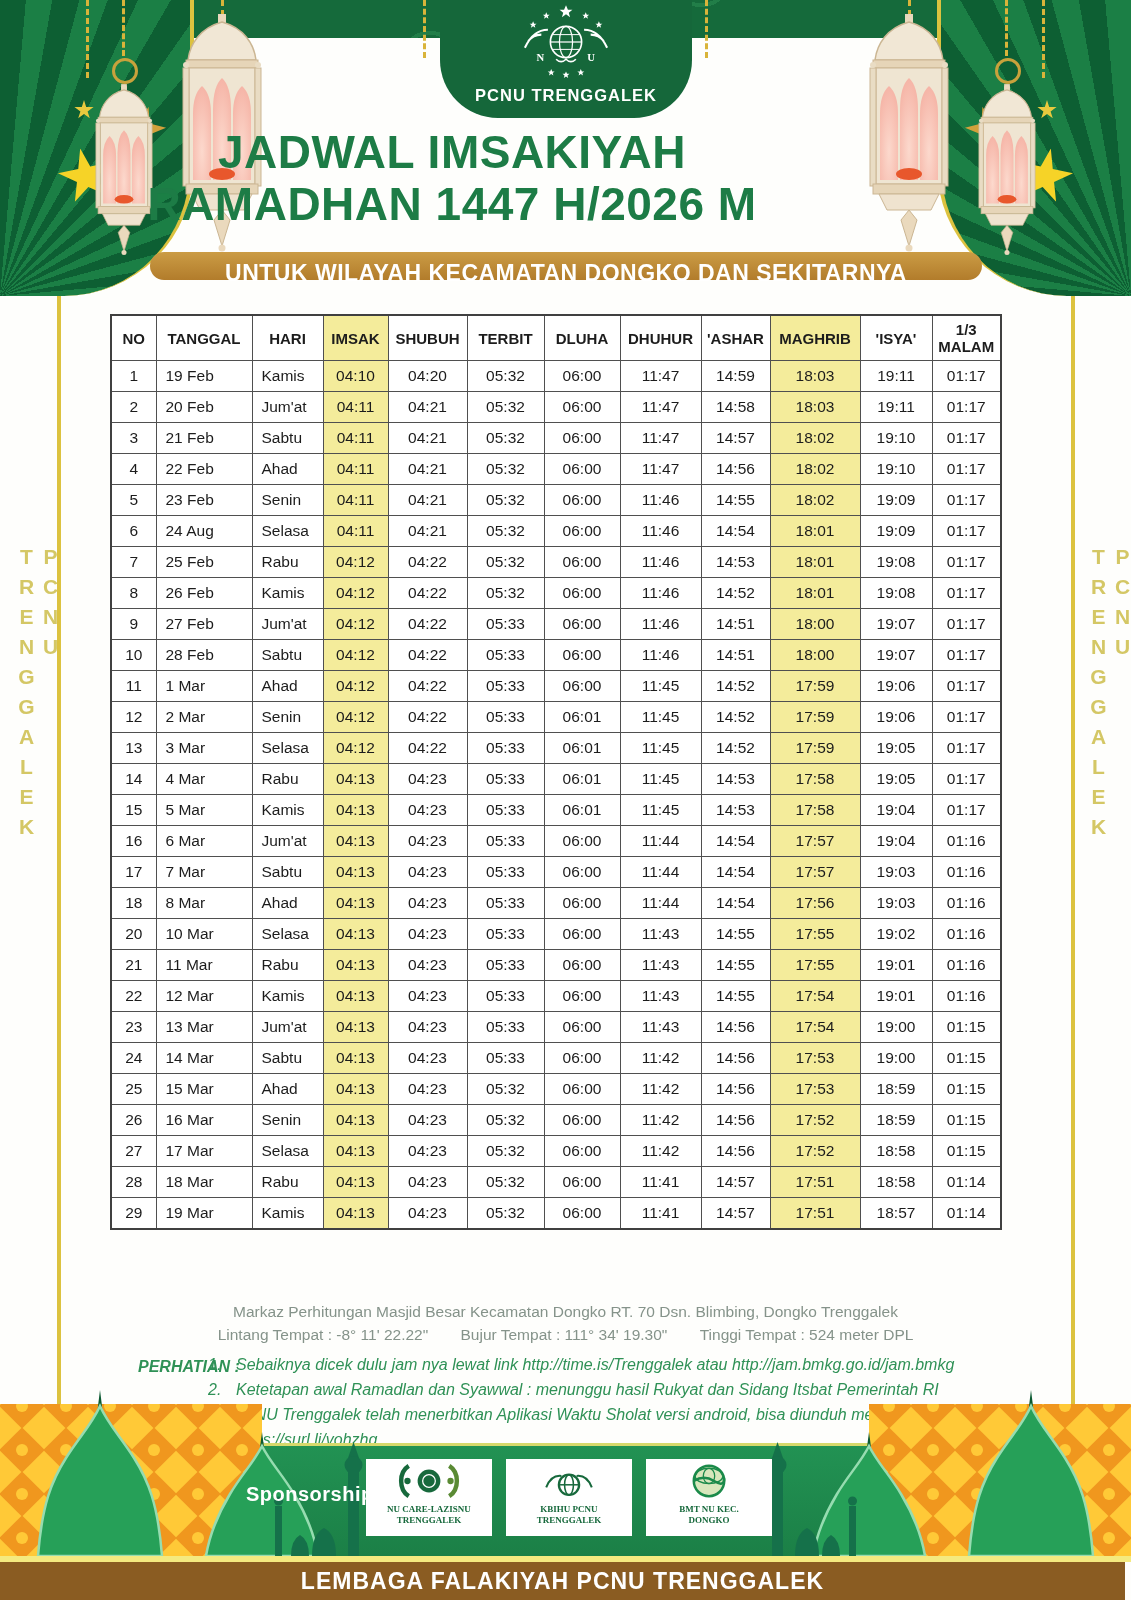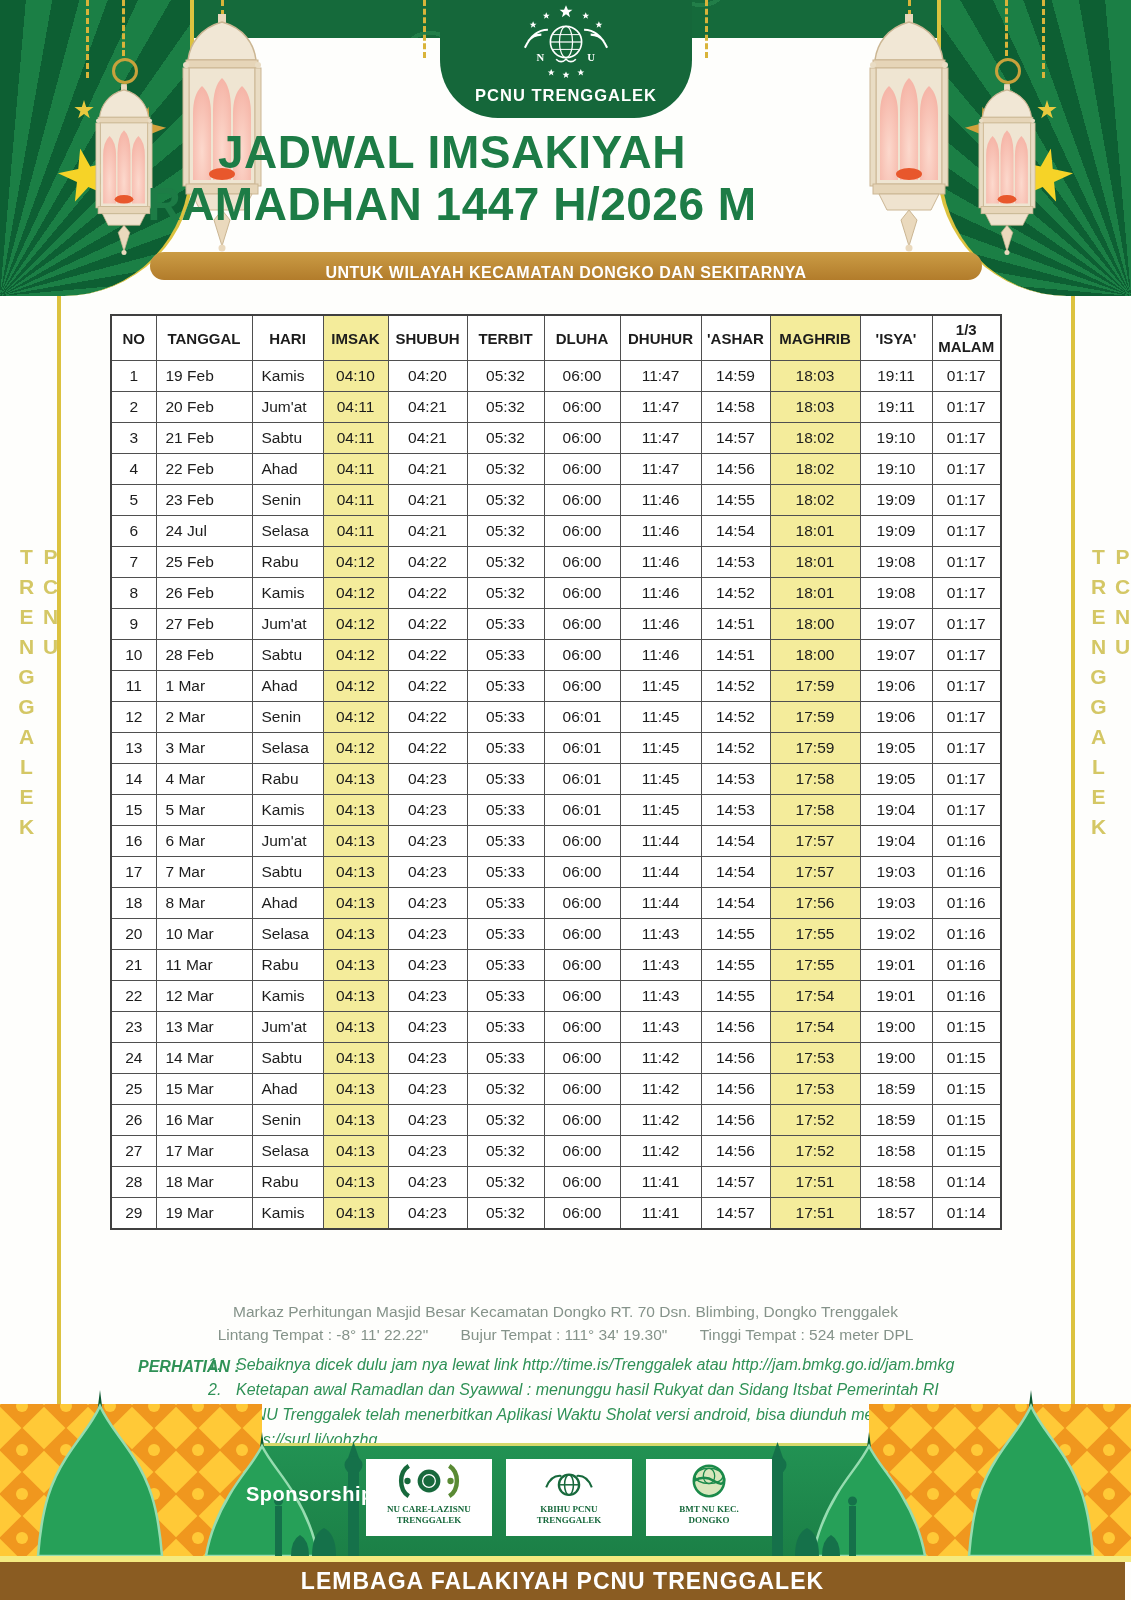--- a/index.html
+++ b/index.html
@@ -23,21 +23,21 @@
 
   
   .badge{position:absolute;left:440px;top:0;width:252px;height:118px;background:#15673a;
          border-radius:0 0 58px 58px;text-align:center;}
   .badge-text{color:#fff;font-weight:bold;font-size:16.5px;letter-spacing:1px;margin-top:3px;}
 
   
   .title{position:absolute;left:0;top:126px;width:904px;text-align:center;color:#1d7c46;
          font-weight:bold;font-size:46px;line-height:52px;letter-spacing:.5px;}
   .region-banner{position:absolute;left:150px;top:252px;width:832px;height:28px;border-radius:21px;
-         background:linear-gradient(180deg,#cb9c45,#b27c2b);color:#fff;font-weight:bold;font-size:16px;
+         background:linear-gradient(180deg,#cb9c45,#b27c2b);color:#fff;font-weight:bold;font-size:23px;
          letter-spacing:.5px;text-align:center;line-height:42px;}
 
   
   .rail-line{position:absolute;top:296px;height:1147px;width:4px;background:#dcc23f;}
   .rail-text{position:absolute;top:545px;height:440px;writing-mode:vertical-rl;text-orientation:upright;
          color:#d4c765;font-weight:bold;font-size:21px;letter-spacing:7px;}
 
   
   #sched{position:absolute;left:110px;top:314px;width:890px;border-collapse:collapse;table-layout:fixed;
          border:2px solid #404040;background:#fff;}
@@ -272,21 +272,21 @@
           <td>05:32</td>
           <td>06:00</td>
           <td>11:46</td>
           <td>14:55</td>
           <td class="hl">18:02</td>
           <td>19:09</td>
           <td>01:17</td>
         </tr>
         <tr>
           <td>6</td>
-          <td class="al">24 Jul</td>
+          <td class="al">24 Aug</td>
           <td class="al">Selasa</td>
           <td class="hl">04:11</td>
           <td>04:21</td>
           <td>05:32</td>
           <td>06:00</td>
           <td>11:46</td>
           <td>14:54</td>
           <td class="hl">18:01</td>
           <td>19:09</td>
           <td>01:17</td>

